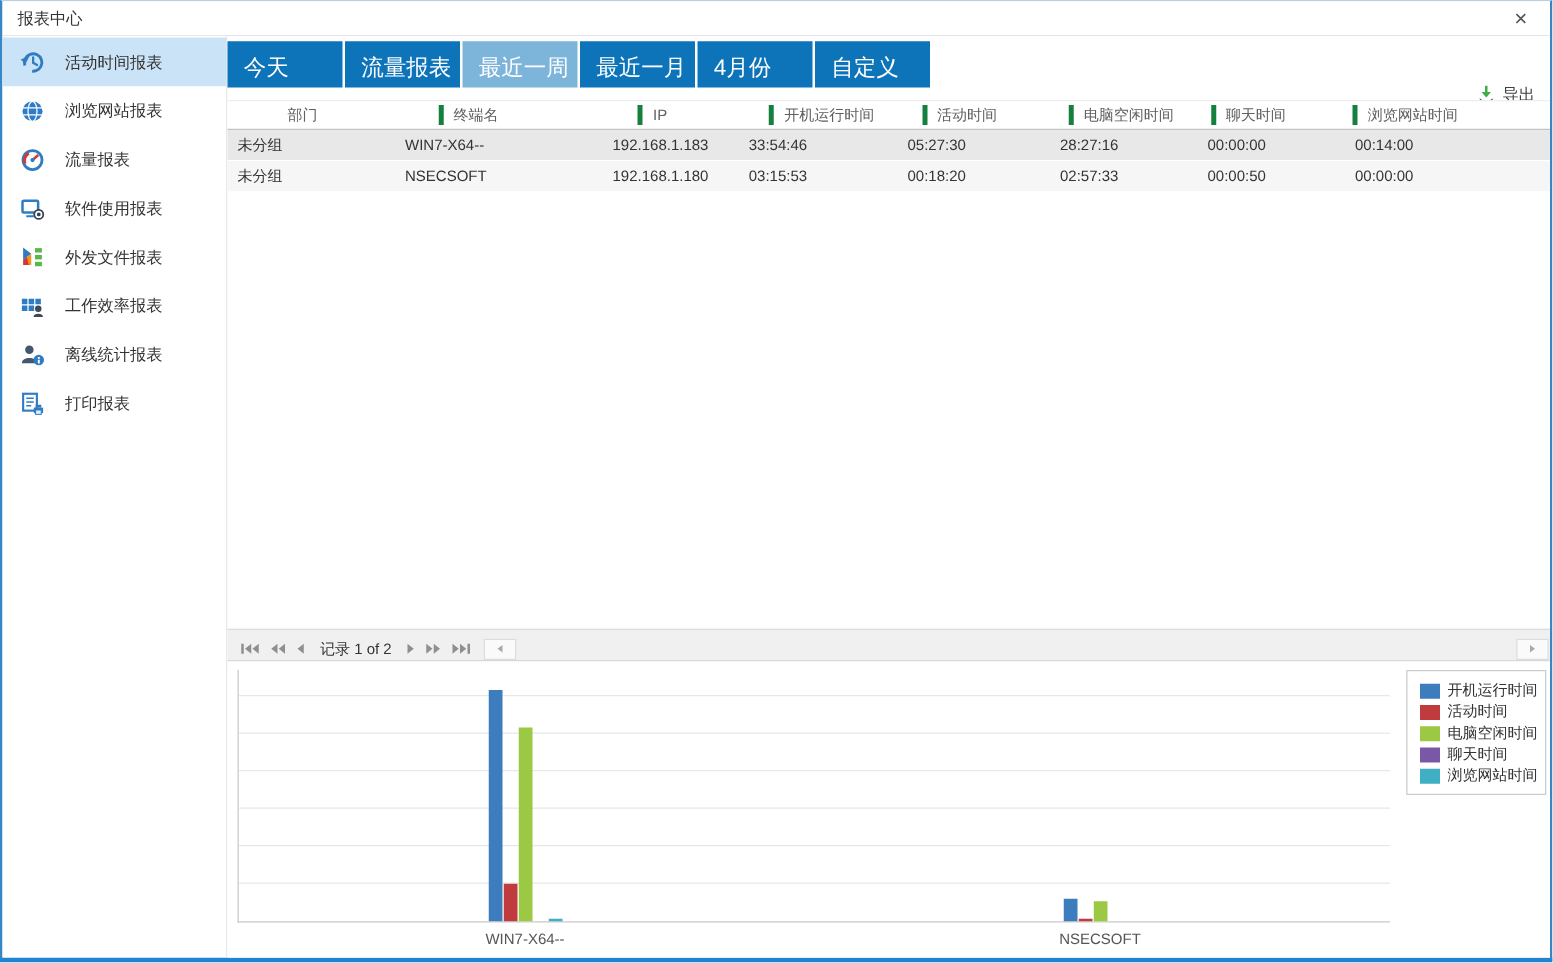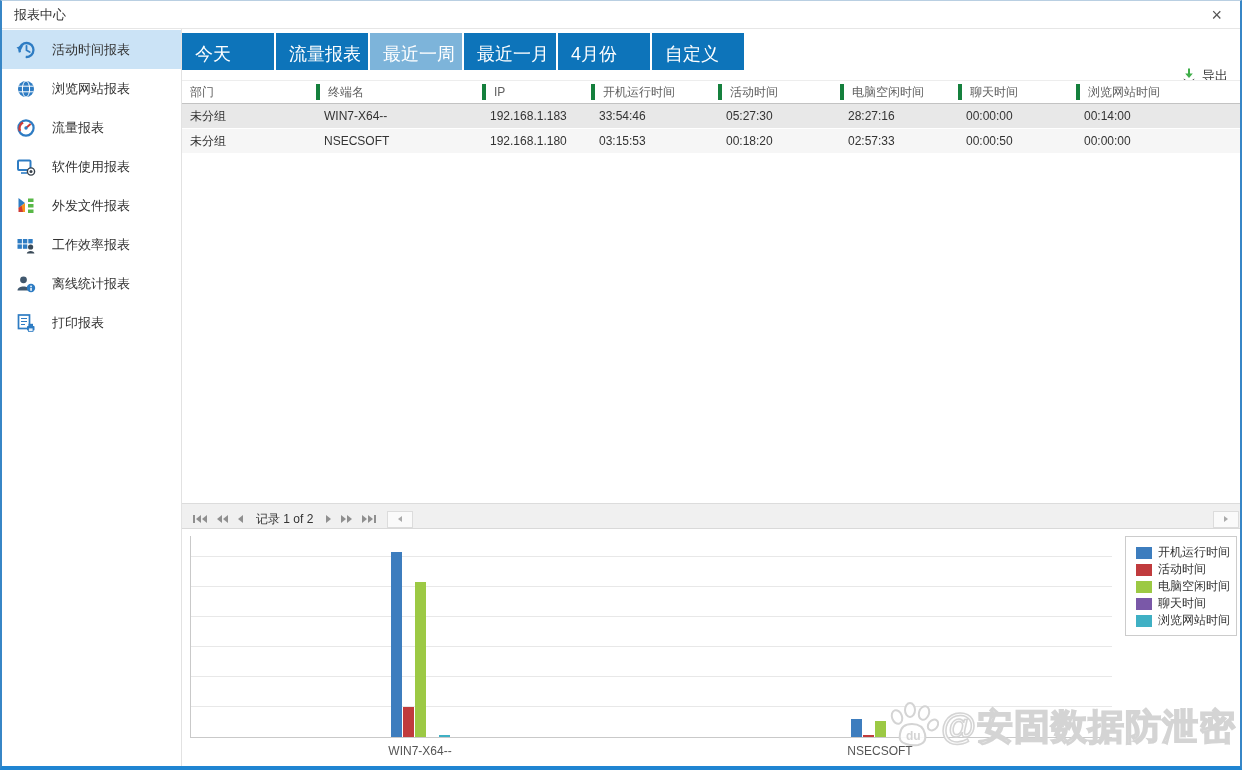--- a/index.html
+++ b/index.html
@@ -210,21 +210,21 @@
             <path d="M8 1.5v6" stroke="#3fae49" stroke-width="2" fill="none"></path>
             <polygon points="4.2,6.5 11.8,6.5 8,11" fill="#3fae49"></polygon>
             <path d="M2.5 11.5 q5.5 4.5 11 0 l-1 2.5 q-4.5 2.5 -9 0 z" fill="#4a4a4a"></path>
           </svg>
         </span>
         <span>导出</span>
       </div>
 
       <div class="grid">
         <div class="thead" id="thead">
-            <span class="th" style="width: 134px;">部门</span>
+            <span class="th" style="width: 134px; margin-left: 40px;">部门</span>
             <span class="th" style="width: 166px;">终端名</span>
             <span class="th" style="width: 109px;">IP</span>
             <span class="th" style="width: 127px;">开机运行时间</span>
             <span class="th" style="width: 122px;">活动时间</span>
             <span class="th" style="width: 118px;">电脑空闲时间</span>
             <span class="th" style="width: 118px;">聊天时间</span>
             <span class="th" style="width: 164px;">浏览网站时间</span>
           </div>
         <div id="tbody">
             <div class="trow r0">
@@ -325,31 +325,16 @@
             </div>
             <div class="leg-item">
               <span class="leg-swatch" style="background: rgb(122, 88, 168);"></span>
               <span class="leg-label">聊天时间</span>
             </div>
             <div class="leg-item">
               <span class="leg-swatch" style="background: rgb(63, 176, 196);"></span>
               <span class="leg-label">浏览网站时间</span>
             </div>
           </div>
-        <div class="watermark">
-          <span>
-            <svg width="52" height="46" viewBox="0 0 52 46">
-              <g fill="rgba(255,255,255,0.88)" stroke="#d4d4d4" stroke-width="2">
-                <ellipse cx="10" cy="15" rx="5" ry="7" transform="rotate(-20 10 15)"></ellipse>
-                <ellipse cx="23" cy="8" rx="5" ry="7"></ellipse>
-                <ellipse cx="37" cy="11" rx="5" ry="7" transform="rotate(18 37 11)"></ellipse>
-                <ellipse cx="46" cy="23" rx="4.5" ry="6" transform="rotate(40 46 23)"></ellipse>
-                <path d="M13 32 q1 -10 12 -10 q11 0 13 10 q2 9 -7 11 q-6 1 -12 -1 q-8 -2 -6 -10 z"></path>
-              </g>
-              <text x="19" y="38" font-size="12" font-weight="bold" fill="#d4d4d4">du</text>
-            </svg>
-          </span>
-          <span class="wm-text">@安固数据防泄密</span>
-        </div>
       </div>
     </div>
   </div>
 </div>
 
 </body></html>

